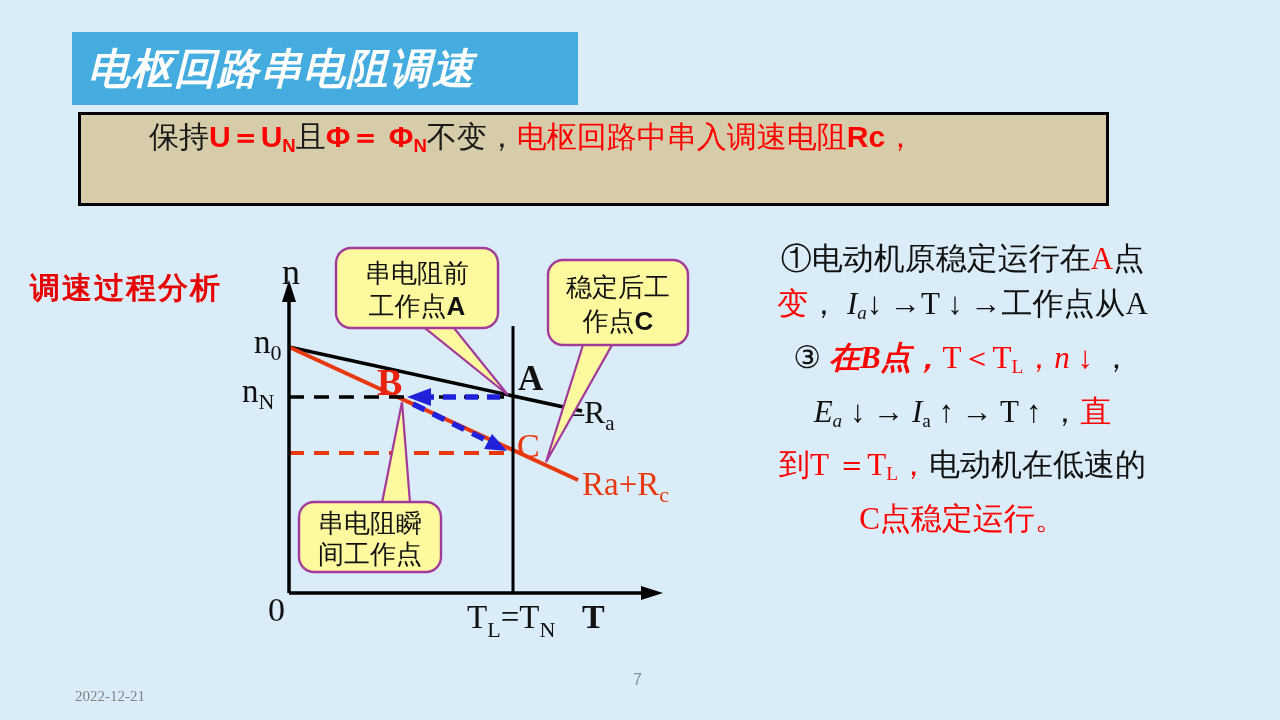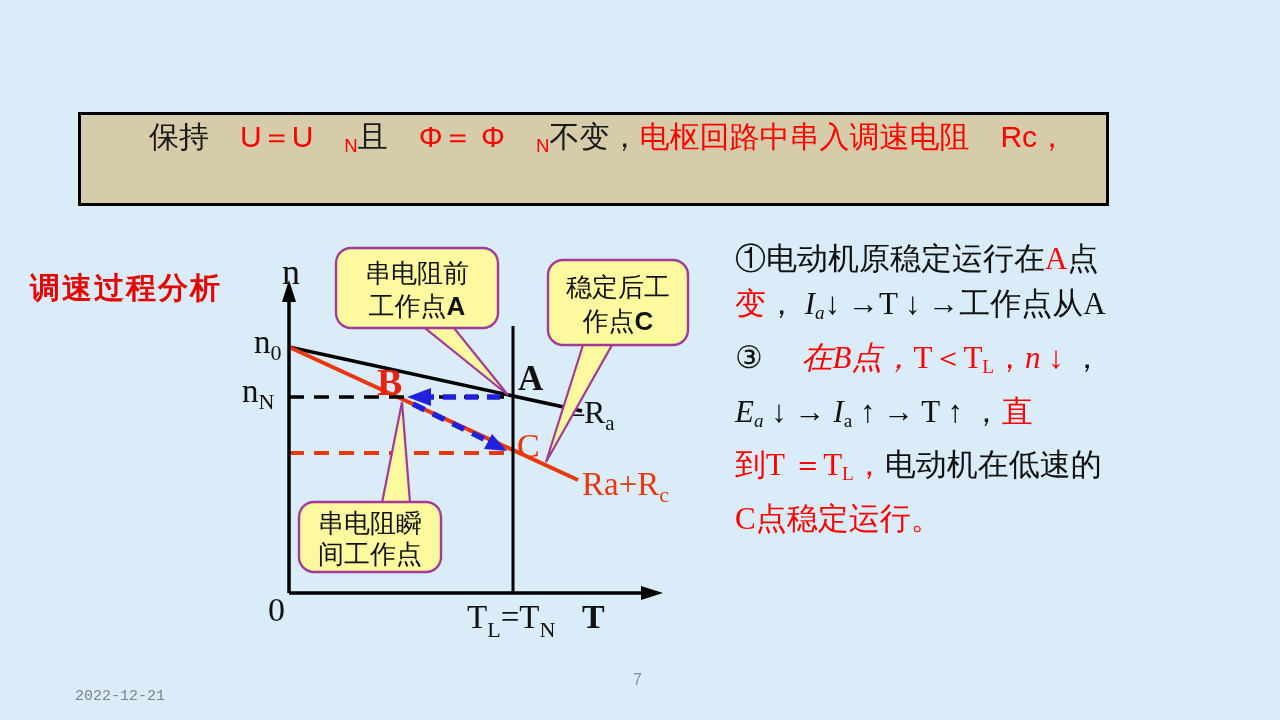--- a/index.html
+++ b/index.html
@@ -17,48 +17,51 @@
   .defbox{position:absolute;left:78px;top:112px;width:1013px;height:84px;
     background:#D6CCA9;border:3px solid #000;box-sizing:content-box;
     font-size:30px;line-height:40px;color:#1a1a1a;padding:2px 6px;white-space:nowrap;}
   .defbox .l1{text-indent:62px;}
   .defbox .l2{text-indent:4px;}
 
   .section-label{position:absolute;left:30px;top:233px;font-size:30px;font-weight:bold;
     color:#E60000;letter-spacing:2px;margin-top:35px;}
 
   
-  .analysis{position:absolute;left:735px;top:236px;width:545px;font-size:31px;
-    line-height:45px;color:#111;}
+  .analysis{position:absolute;left:690px;top:236px;width:545px;font-size:31px;
+    line-height:45px;color:#111;text-align:center;}
   .analysis .aline{white-space:nowrap;}
 
   
   .red{color:#FF0000;}
   .it{font-style:italic;}
-  .b{font-weight:normal;margin-left:31px;}
+  .b{font-weight:bold;}
   .sans{font-family:"Liberation Sans","DejaVu Sans",sans-serif;}
   .sub{font-size:0.62em;vertical-align:-0.25em;}
 
   
   .diagram{position:absolute;left:230px;top:240px;}
   .diagram text{font-family:"Liberation Serif","DejaVu Serif",serif;}
   .cjk{font-size:26px;fill:#111;}
   .cap{font-family:"Liberation Sans","DejaVu Sans",sans-serif;font-weight:bold;}
 
   
   .date{position:absolute;left:75px;top:688px;font-size:15px;color:#808285;
-    font-family:Liberation Mono, monospace;}
+    font-family:Liberation Serif, serif;}
   .page{position:absolute;left:633px;top:671px;font-size:16px;color:#7E8F9C;
     font-family:"Liberation Sans","DejaVu Sans",sans-serif;}
 </style>
 </head>
 <body>
 
 <div class="slide">
 
+  <div class="banner">
+    <span class="title">电枢回路串电阻调速</span>
+  </div>
 
   <div class="defbox">
     <div class="l1"><span>保持</span><span class="red b sans">U＝U</span><span class="red b sans sub">N</span><span>且</span><span class="red b sans">Φ＝ Φ</span><span class="red b sans sub">N</span><span>不变，</span><span class="red">电枢回路中串入调速电阻</span><span class="red b sans">Rc</span><span class="red">，</span></div>
   </div>
 
   <div class="section-label">调速过程分析</div>
 
   <svg class="diagram" width="470" height="412" viewBox="0 0 470 412">
 
     <line x1="59" y1="107" x2="352" y2="171" stroke="#000" stroke-width="3.5"></line>

